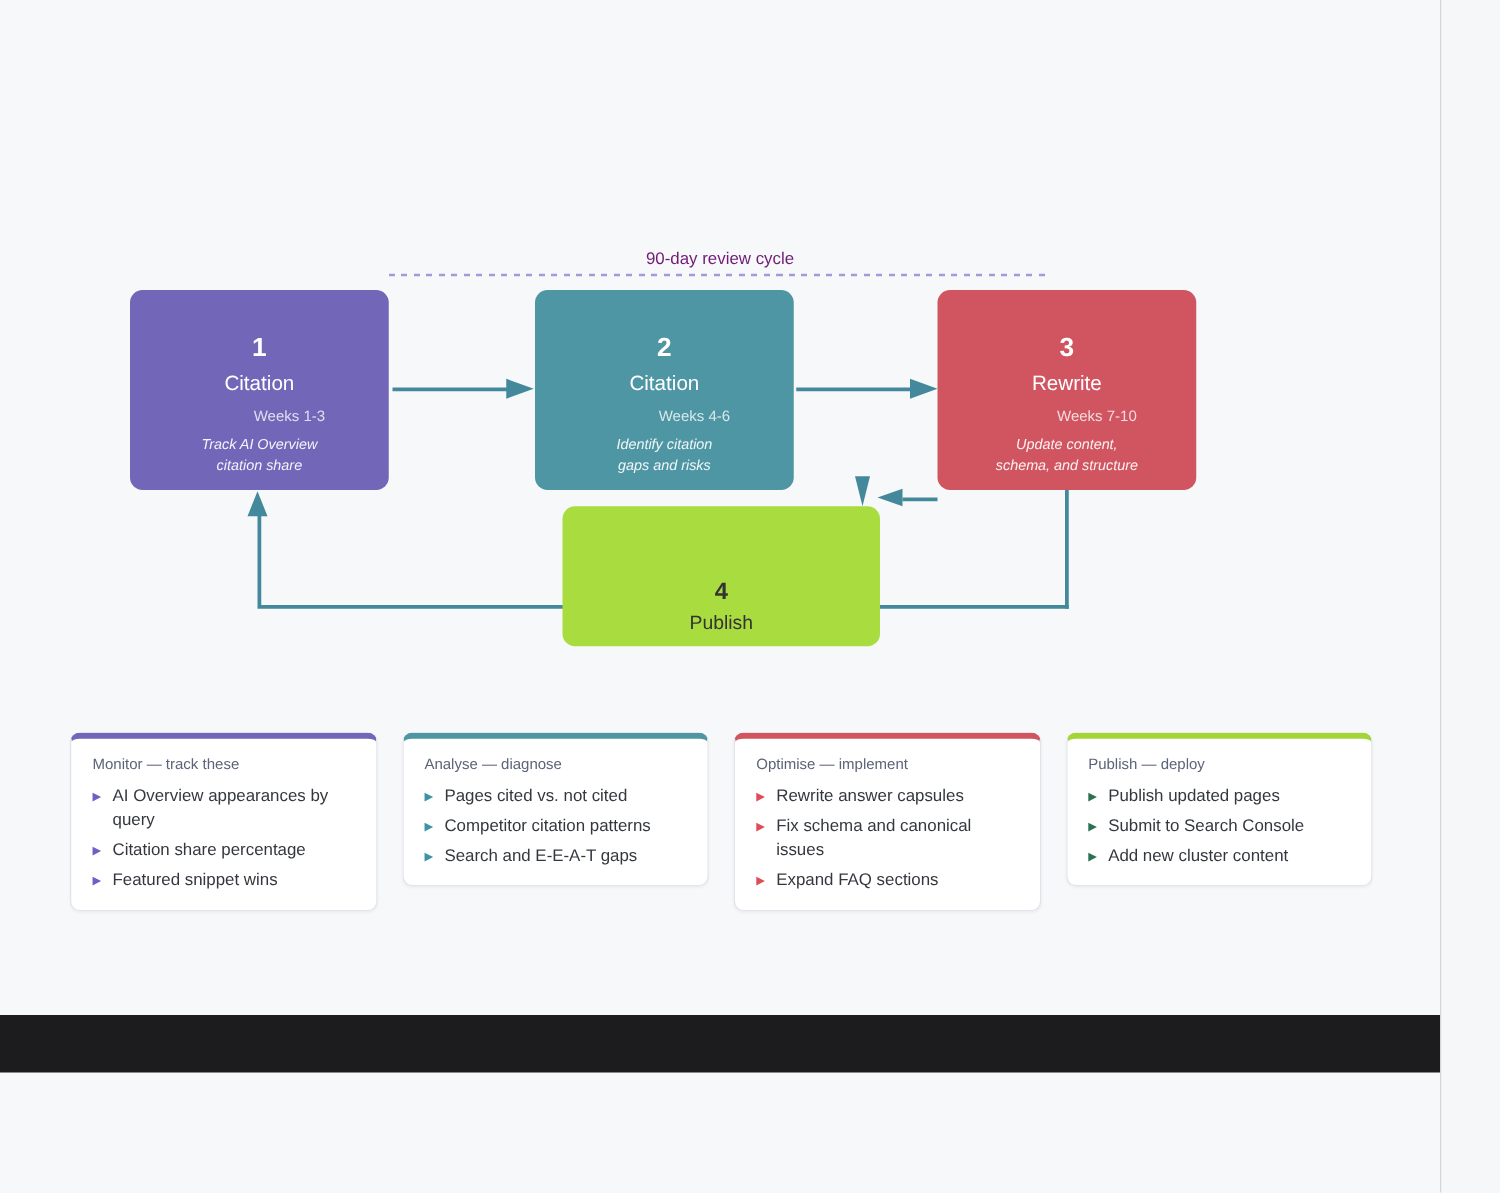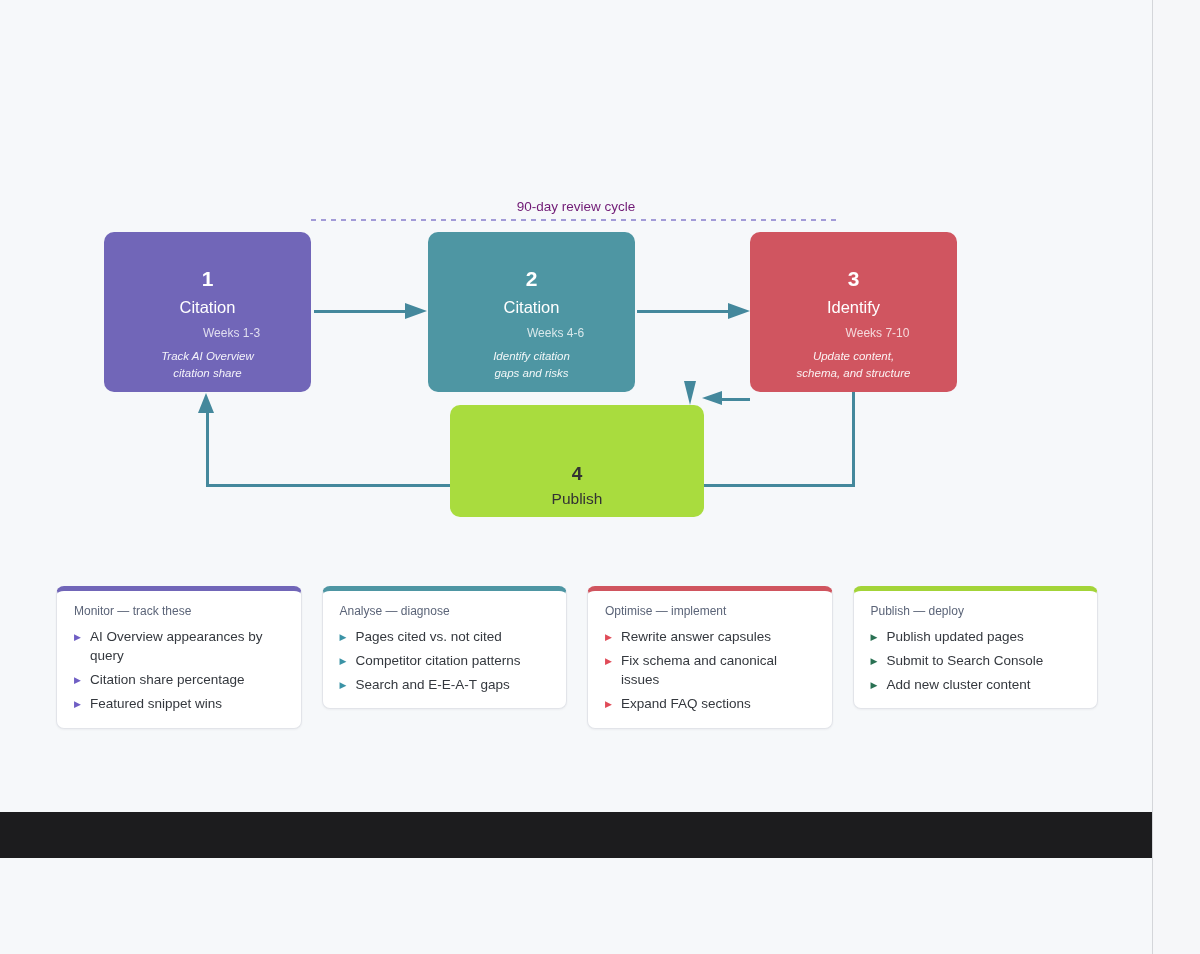--- a/index.html
+++ b/index.html
@@ -164,21 +164,21 @@
     <div class="stage stage-analyse">
       <div class="stage-num">2</div>
       <div class="stage-name">Citation</div>
       <div class="stage-weeks">Weeks 4-6</div>
       <div class="stage-desc">Identify citation
 gaps and risks</div>
     </div>
 
     <div class="stage stage-optimise">
       <div class="stage-num">3</div>
-      <div class="stage-name">Identify</div>
+      <div class="stage-name">Rewrite</div>
       <div class="stage-weeks">Weeks 7-10</div>
       <div class="stage-desc">Update content,
 schema, and structure</div>
     </div>
 
     <div class="stage stage-publish">
       <div class="stage-num">4</div>
       <div class="stage-name">Publish</div>
     </div>
   </div>

